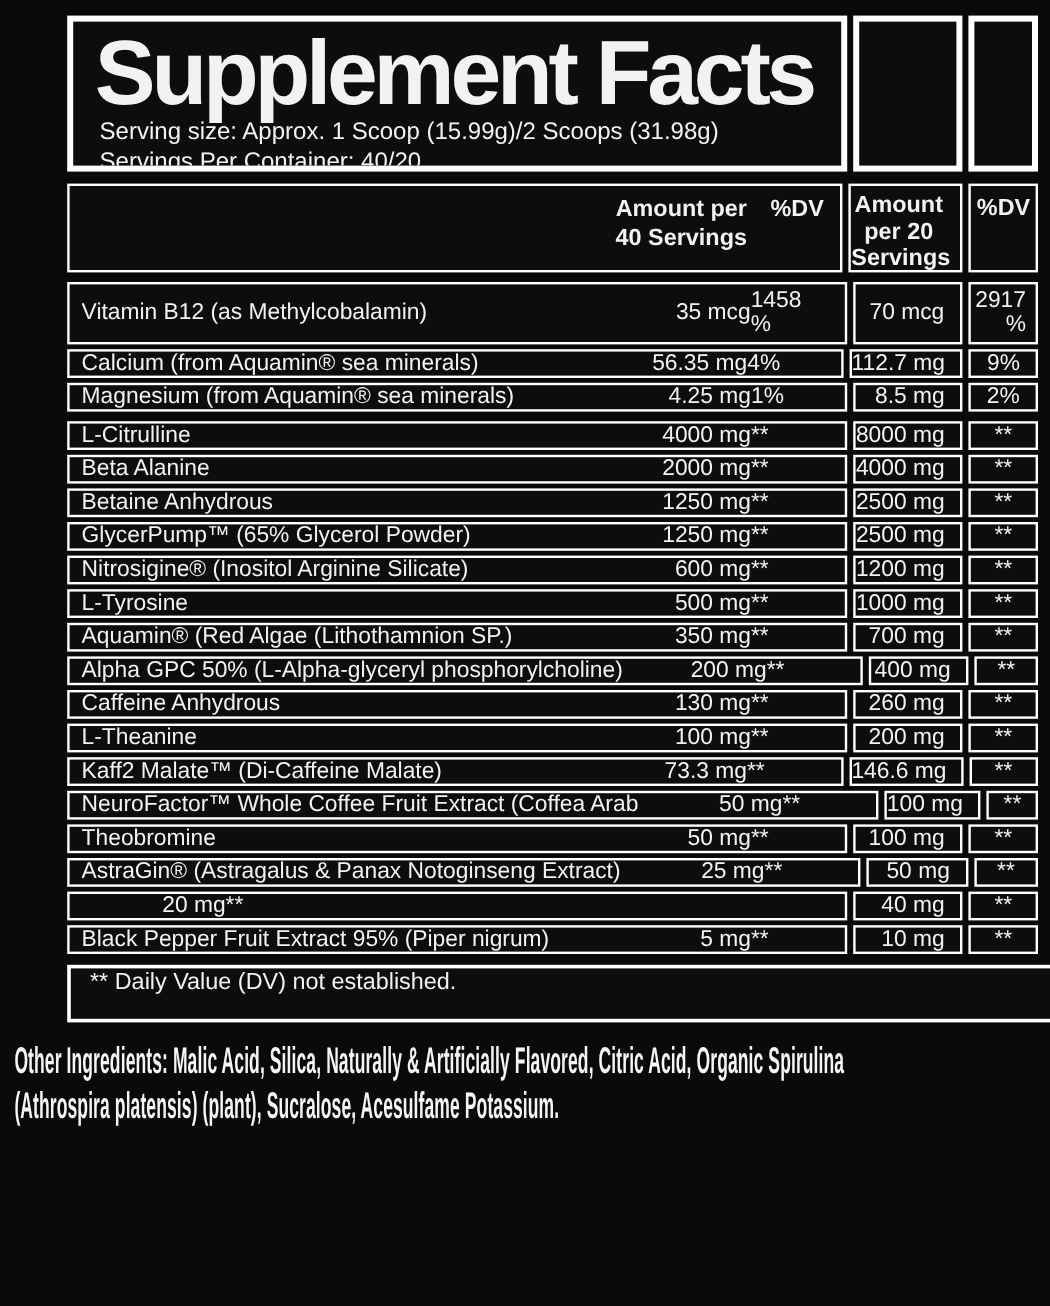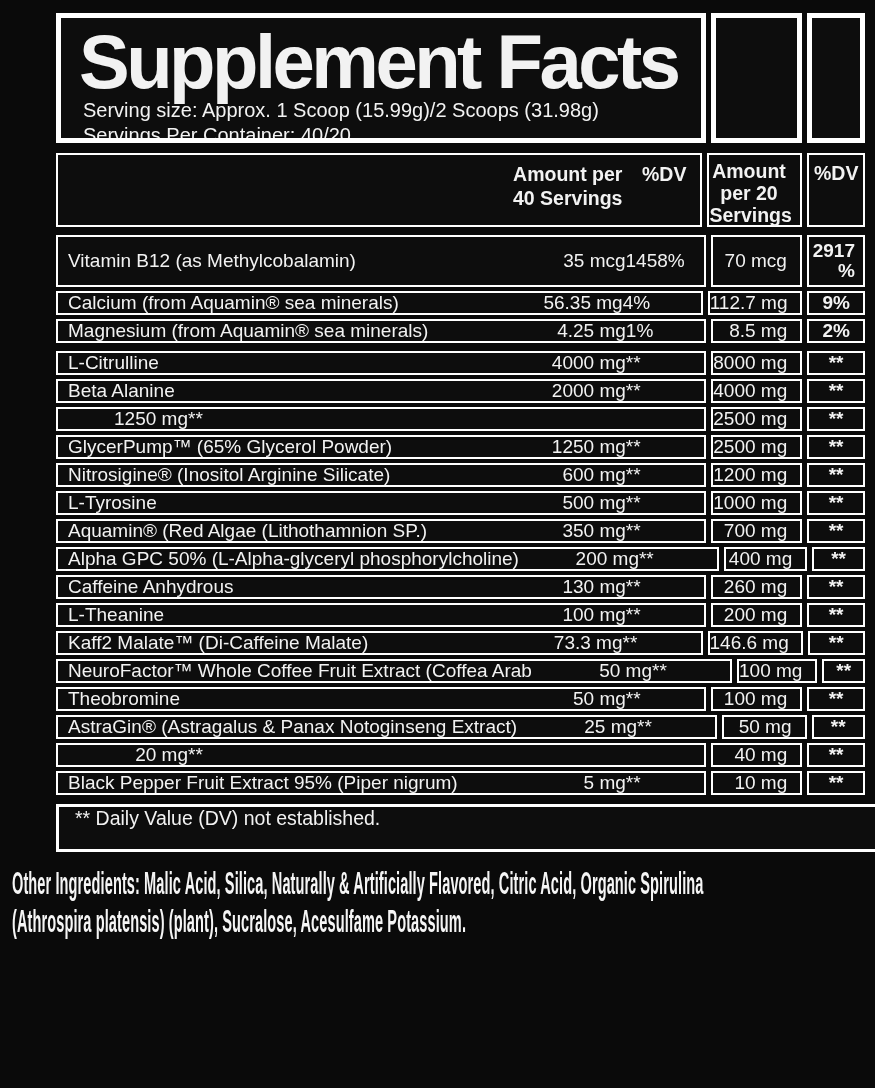--- a/index.html
+++ b/index.html
@@ -41,24 +41,24 @@
 
   
   #rows{margin-top:8px;}
   .row{margin-bottom:4px;}
   .row .box{height:24px;display:flex;align-items:center;font-size:19px;}
   .row.tall .box{height:52px;}
   .row.gap{margin-top:8px;}
   .row .main{padding-left:10px;}
   .iname{flex:1;white-space:nowrap;overflow:hidden;}
   .amt{width:120px;text-align:right;white-space:nowrap;}
-  .dvz{width:78px;display:flex;align-items:flex-start;
+  .dvz{width:78px;display:flex;flex-direction:column;align-items:flex-start;
        padding-right:14px;line-height:20px;}
   .c2 .amt2{width:100%;text-align:right;padding-right:13px;white-space:nowrap;}
-  .row .c3{flex-direction:column;justify-content:center;align-items:center;line-height:20px;font-weight:bold;}
+  .row .c3{flex-direction:column;justify-content:center;align-items:center;line-height:20px;}
   .row .c3.two{align-items:flex-end;padding-right:8px;}
   .sub:empty{display:none;}
 
   
   .foot-box{
     margin-top:9px;height:48px;width:841px;
     background:#0d0d0d;border:3px solid #fff;
     display:flex;align-items:flex-start;
     padding-left:16px;font-size:19.5px;
   }
@@ -191,20 +191,21 @@
       <span class="amt2">4000 mg</span>
     </div>
     <div class="box c3">
       <span>**</span>
 
     </div>
   </div>
 
   <div class="hrow row">
     <div class="box main">
+      <span class="iname">Betaine Anhydrous</span>
       <span class="amt">1250 mg</span>
       <span class="dvz">
         <span>**</span>
 
       </span>
     </div>
     <div class="box c2">
       <span class="amt2">2500 mg</span>
     </div>
     <div class="box c3">

